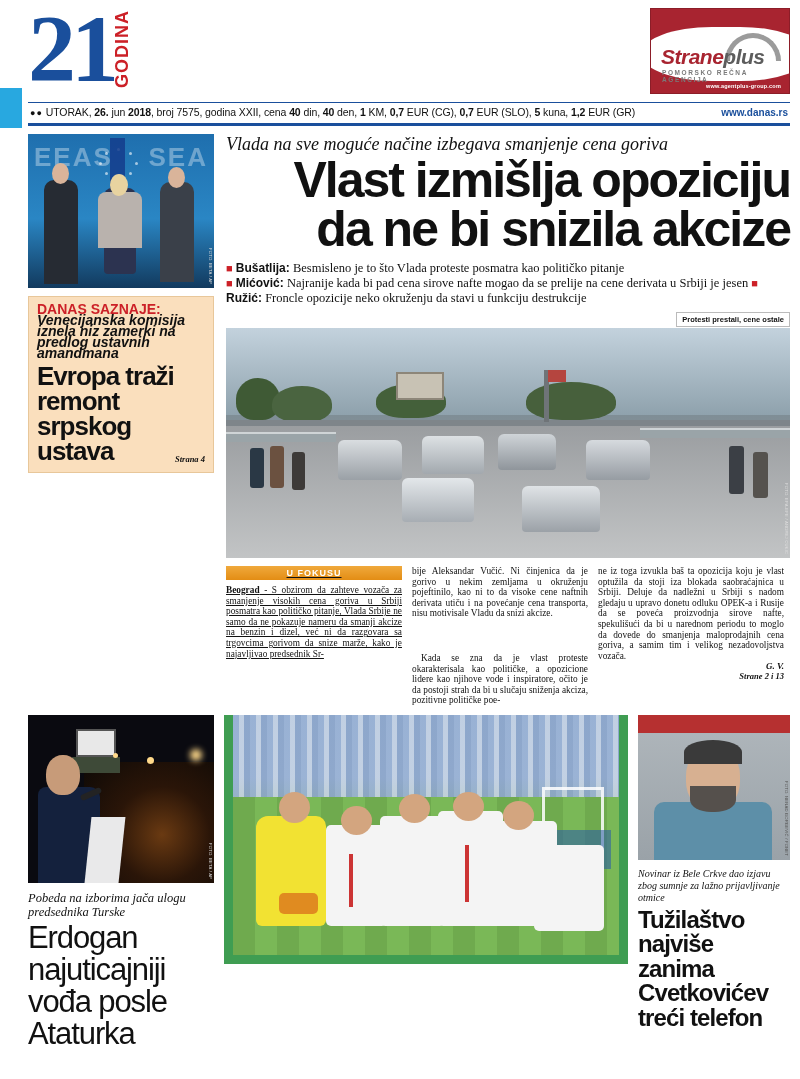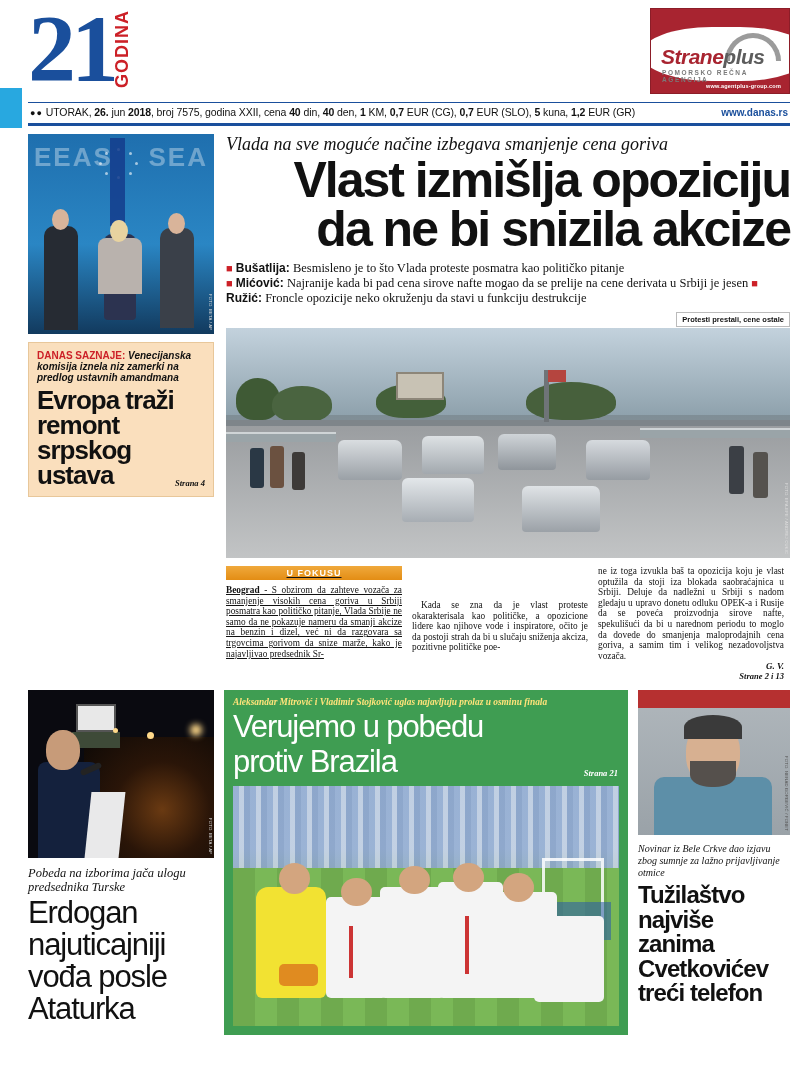--- a/index.html
+++ b/index.html
@@ -74,21 +74,21 @@
   .content { position:relative; padding:0 10px 0 28px; }
 
   
   .top-block { display:flex; gap:0; margin-top:6px; }
   .col-left { width:186px; flex:0 0 186px; position:relative; }
   .col-right { flex:1; padding-left:12px; position:relative; }
 
   .photo {
     background:#2b3440; position:relative; overflow:hidden;
   }
-  .photo-eu { height:200px; background:linear-gradient(180deg,#1f6fae 0%,#2a86c4 55%,#123a5e 100%); }
+  .photo-eu { height:154px; background:linear-gradient(180deg,#1f6fae 0%,#2a86c4 55%,#123a5e 100%); }
   .eu-text { position:absolute; top:8px; left:6px; right:6px; display:flex; justify-content:space-between;
     font-family:"Liberation Sans", sans-serif; font-weight:bold; font-size:26px; color:rgba(255,255,255,.35); letter-spacing:2px; }
   .eu-stars { position:absolute; top:12px; left:50%; transform:translateX(-50%); width:60px; height:40px; }
   .eu-stars i { position:absolute; width:3px; height:3px; background:rgba(255,255,255,.6); border-radius:50%; }
   .eu-figure { position:absolute; bottom:0; }
   .fig-suit { background:#262b33; }
   .fig-head { background:#d9b49a; border-radius:50%; position:absolute; }
   .fig-dress { background:#2c3350; }
   .photo-credit-v {
     position:absolute; right:1px; bottom:4px; writing-mode:vertical-rl;
@@ -102,21 +102,21 @@
   .hl-left {
     font-family:"Liberation Sans", sans-serif; font-weight:normal;
     font-size:32px; line-height:33px; letter-spacing:-1.2px; margin-top:4px; color:#111;
   }
   .strana { font-family:"Liberation Serif", serif; font-style:italic; font-weight:bold; font-size:8.5px; }
   .strana-right { text-align:right; display:block; margin-top:-12px; }
 
   .box-tan {
     background:#fadfbd; border:1px solid #e8c79a; margin-top:10px; padding:7px 8px 8px 8px;
   }
-  .box-tan .lead { font-size:10px; line-height:11px; font-weight:bold; font-family:"Liberation Sans",sans-serif; }
+  .box-tan .lead { font-size:14px; line-height:11px; font-weight:bold; font-family:"Liberation Sans",sans-serif; }
   .box-tan .lead .red { color:#cc2027; }
   .box-tan .lead .ital { font-style:italic; font-weight:bold; }
   .box-tan h2 {
     font-family:"Liberation Sans", sans-serif; font-weight:bold; font-size:26px;
     line-height:25px; letter-spacing:-1px; margin-top:5px;
   }
 
   
   .kicker-main {
     font-family:"Liberation Serif", serif; font-style:italic; font-size:18px;
@@ -365,20 +365,21 @@
 
     <div class="text-row">
       <div class="tcol first">
         <div class="ufokusu">U FOKUSU</div>
         <div class="body-text">
           <b>Beograd</b><span> - S obzirom da zahteve vozača za smanjenje visokih cena goriva u Srbiji posmatra kao političko pitanje, Vlada Srbije ne samo da ne pokazuje nameru da smanji akcize na benzin i dizel, već ni da razgovara sa trgovcima gorivom da snize marže, kako je najavljivao predsednik Sr-</span>
         </div>
       </div>
       <div class="tcol">
         <div class="body-text">
+          <span>bije Aleksandar Vučić. Ni činjenica da je gorivo u nekim zemljama u okruženju pojeftinilo, kao ni to da visoke cene naftnih derivata utiču i na povećanje cena transporta, nisu motivisale Vladu da snizi akcize.</span>
           <span class="indent">Kada se zna da je vlast proteste okarakterisala kao političke, a opozicione lidere kao njihove vode i inspiratore, očito je da postoji strah da bi u slučaju sniženja akciza, pozitivne političke poe-</span>
         </div>
       </div>
       <div class="tcol" style="padding-right:0">
         <div class="body-text">
           <span>ne iz toga izvukla baš ta opozicija koju je vlast optužila da stoji iza blokada saobraćajnica u Srbiji. Deluje da nadležni u Srbiji s nadom gledaju u upravo donetu odluku OPEK-a i Rusije da se poveća proizvodnja sirove nafte, spekulišući da bi u narednom periodu to moglo da dovede do smanjenja maloprodajnih cena goriva, a samim tim i velikog nezadovoljstva vozača.</span>
         </div>
         <div class="sig">G. V.</div>
         <div class="sig2">Strane 2 i 13</div>
       </div>
@@ -399,26 +400,20 @@
           <div style="position:absolute;left:60px;bottom:0;width:34px;height:66px;background:#e9e9ea;transform:skewX(-6deg)"></div>
           <div style="position:absolute;left:52px;bottom:86px;width:22px;height:6px;background:#232323;transform:rotate(-24deg);border-radius:3px"></div>
           <div class="photo-credit-v">FOTO: BETA / AP</div>
         </div>
         <div class="kicker-bottom">Pobeda na izborima jača ulogu predsednika Turske</div>
         <div class="hl-bottom">Erdogan najuticajniji vođa posle Ataturka</div>
 
       </div>
 
       <div class="bcol-mid">
-        <div class="green-box">
-          <div class="green-kicker">Aleksandar Mitrović i Vladimir Stojković uglas najavljuju prolaz u osminu finala</div>
-          <div class="green-hl">Verujemo u pobedu</div>
-          <div class="green-hl">protiv Brazila</div>
-          <div class="green-strana">Strana 21</div>
-        </div>
         <div style="background:#3f9d52;padding:0 9px 9px 9px">
           <div class="photo photo-football" style="margin:0">
             <div class="stands"></div>
             <div class="pitch"></div>
             <div class="goal-net"></div>
             <div style="position:absolute;right:2%;top:48%;width:24%;height:16%;background:rgba(40,90,170,.55)"></div>
 
             <div class="player pl-yellow" style="left:6%;top:42%;width:18%;height:46%;border-radius:12px 10px 6px 6px"></div>
             <div class="player pl-skin" style="left:12%;top:32%;width:8%;height:13%"></div>
             <div class="player" style="left:12%;top:74%;width:10%;height:9%;background:#e08b20;border-radius:5px"></div>

